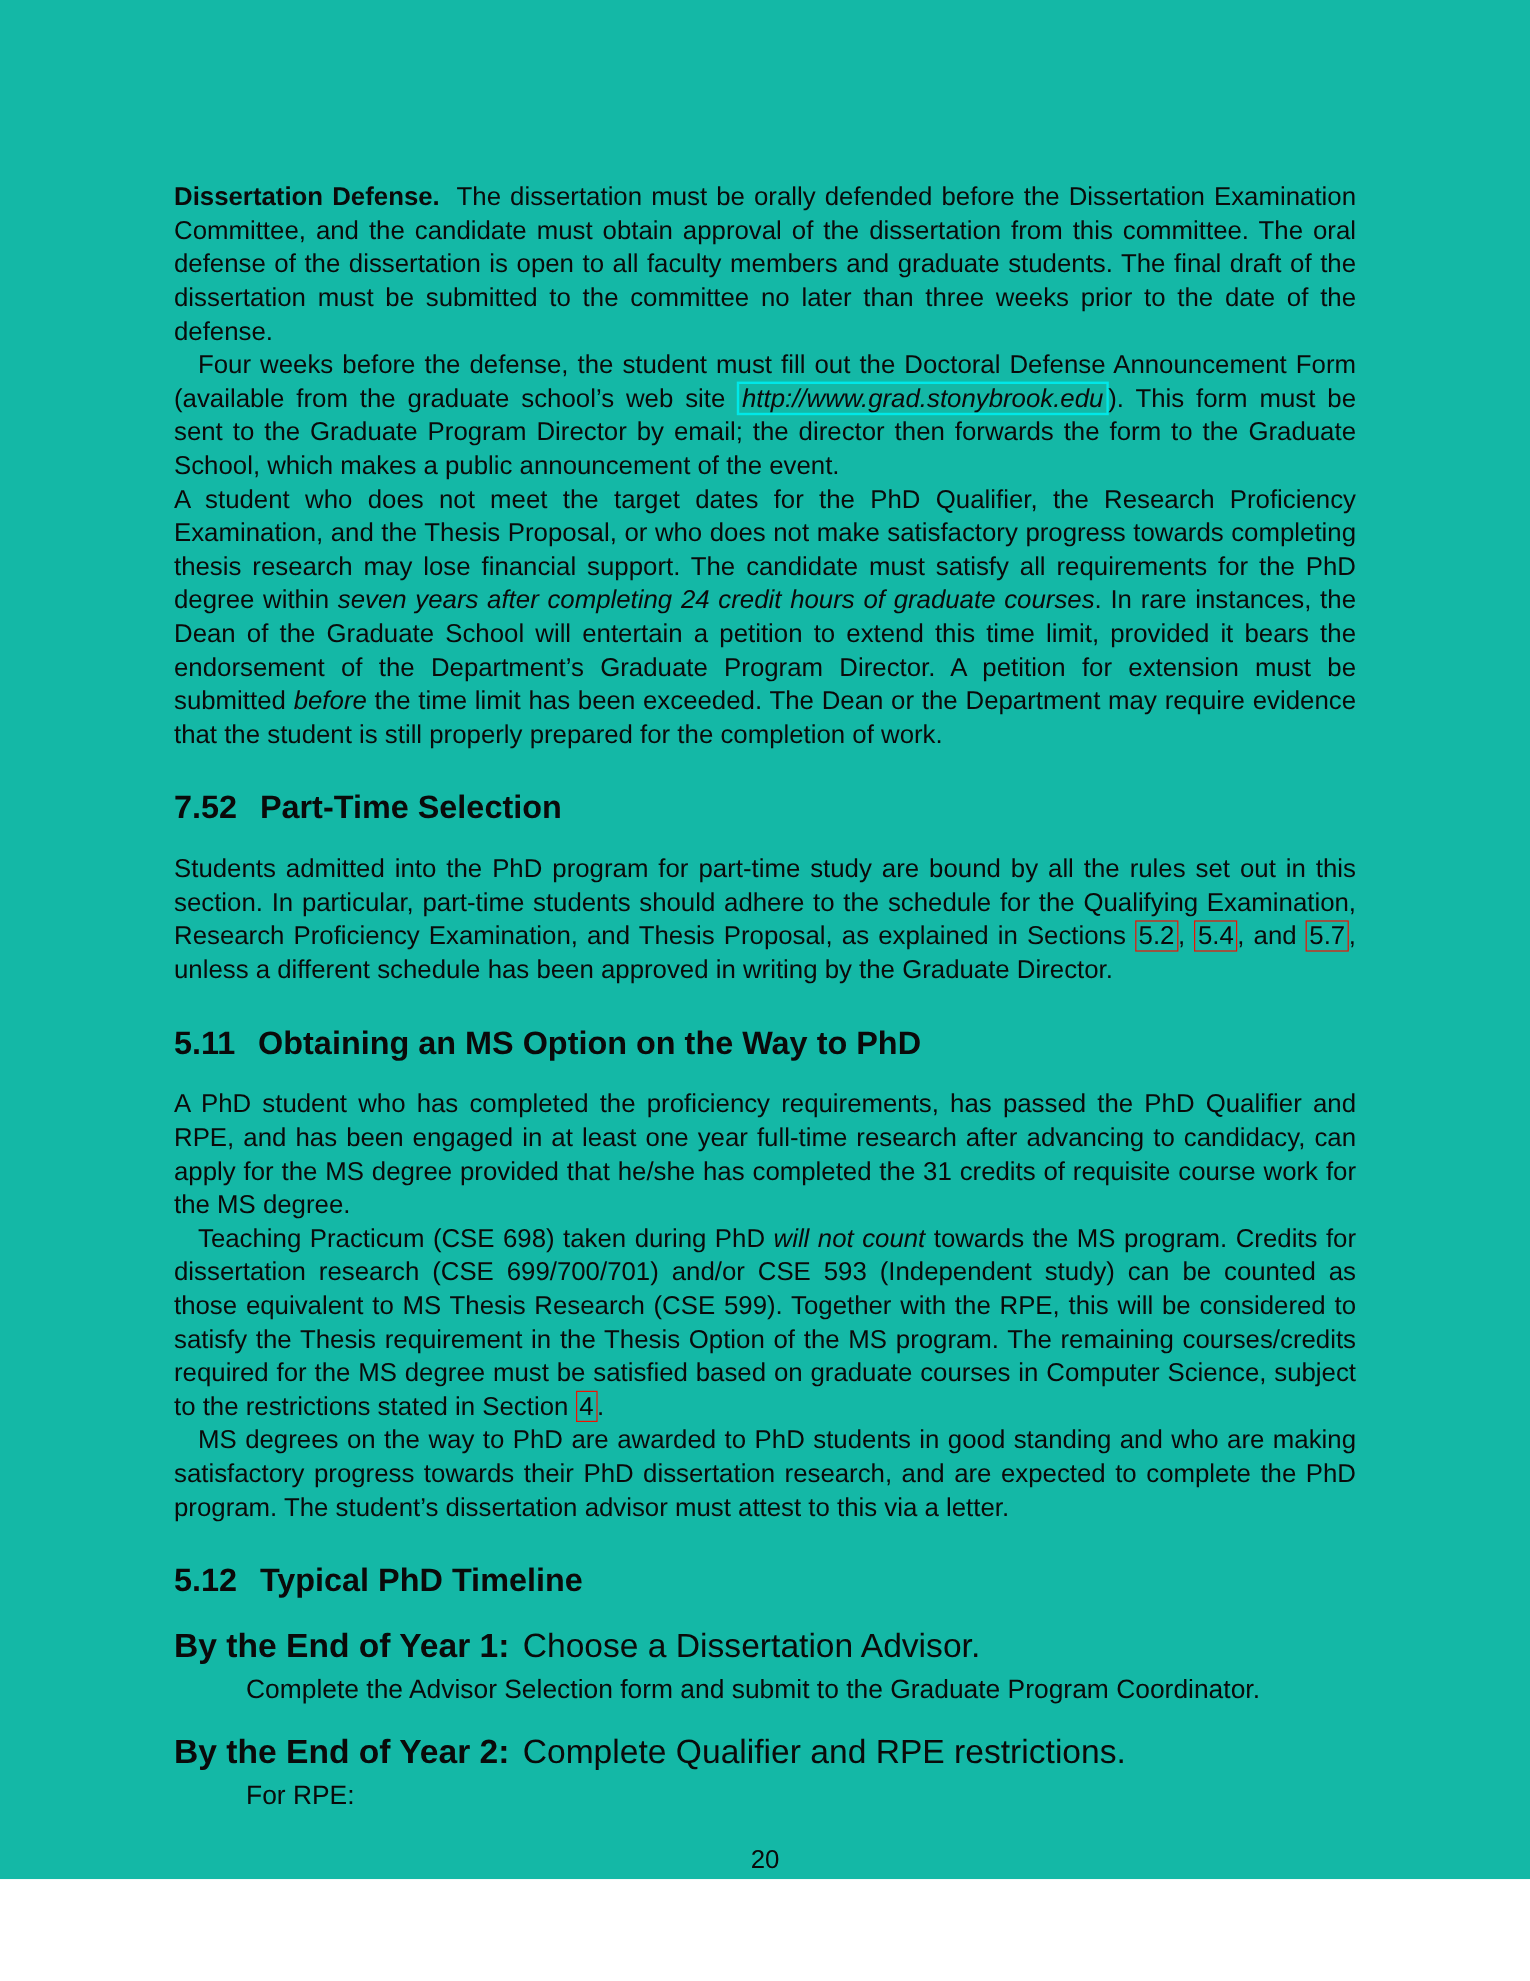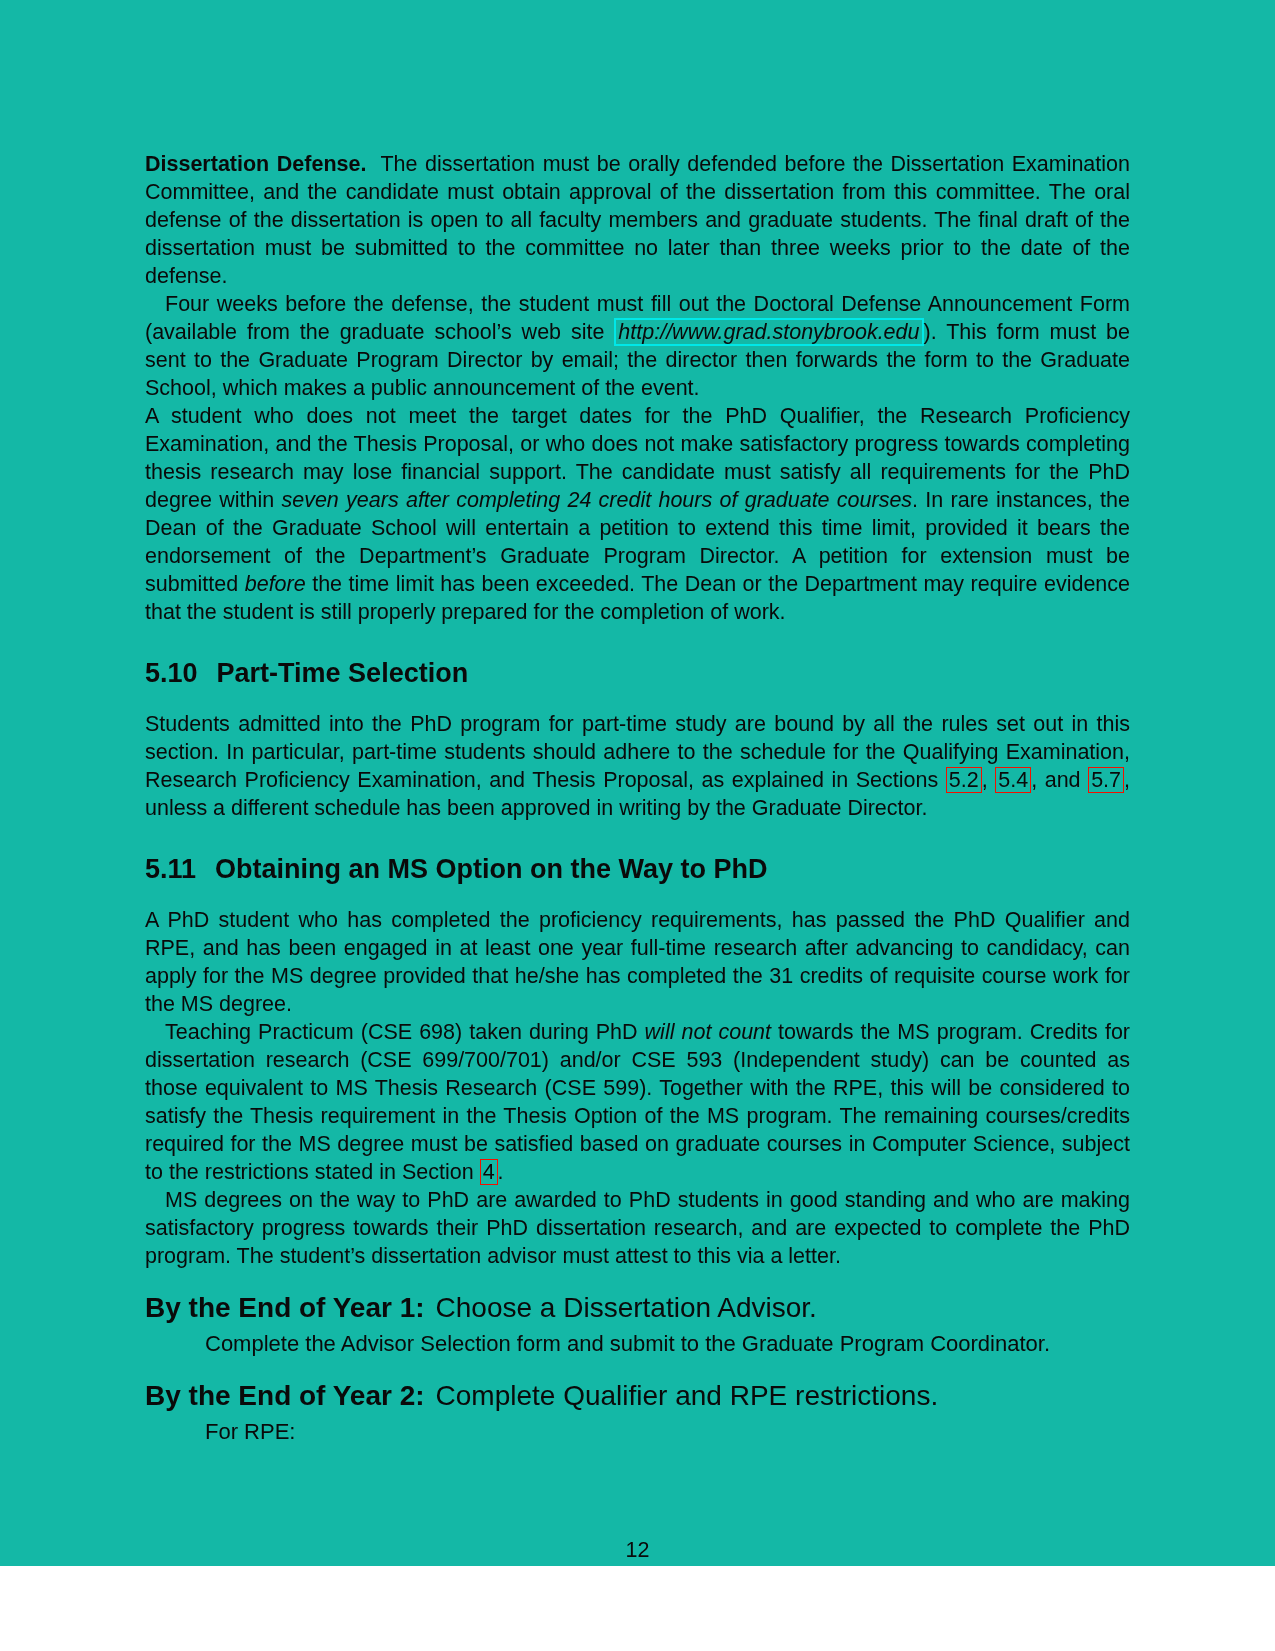--- a/index.html
+++ b/index.html
@@ -79,37 +79,38 @@
 <div class="page">
   <div class="content">
 
     <p class="body-par"><span class="lead">Dissertation Defense.</span><span>The dissertation must be orally defended before the Dissertation Examination Committee, and the candidate must obtain approval of the dissertation from this committee. The oral defense of the dissertation is open to all faculty members and graduate students. The final draft of the dissertation must be submitted to the committee no later than three weeks prior to the date of the defense.</span></p>
 
     <p class="body-par indent"><span>Four weeks before the defense, the student must fill out the Doctoral Defense Announcement Form (available from the graduate school’s web site </span><span class="url-box"><span>http://www.grad.stonybrook.edu</span></span><span>). This form must be sent to the Graduate Program Director by email; the director then forwards the form to the Graduate School, which makes a public announcement of the event.</span></p>
 
 
     <p class="body-par"><span>A student who does not meet the target dates for the PhD Qualifier, the Research Proficiency Examination, and the Thesis Proposal, or who does not make satisfactory progress towards completing thesis research may lose financial support. The candidate must satisfy all requirements for the PhD degree within </span><em class="it">seven years after completing 24 credit hours of graduate courses</em><span>. In rare instances, the Dean of the Graduate School will entertain a petition to extend this time limit, provided it bears the endorsement of the Department’s Graduate Program Director. A petition for extension must be submitted </span><em class="it">before</em><span> the time limit has been exceeded. The Dean or the Department may require evidence that the student is still properly prepared for the completion of work.</span></p>
 
-    <h2 class="sec"><span class="secnum">5.10</span><span>Part-Time Selection</span></h2>
+    <h2 class="sec"><span class="secnum">7.52</span><span>Part-Time Selection</span></h2>
 
     <p class="body-par"><span>Students admitted into the PhD program for part-time study are bound by all the rules set out in this section. In particular, part-time students should adhere to the schedule for the Qualifying Examination, Research Proficiency Examination, and Thesis Proposal, as explained in Sections </span><span class="ref-box">5.2</span><span>, </span><span class="ref-box">5.4</span><span>, and </span><span class="ref-box">5.7</span><span>, unless a different schedule has been approved in writing by the Graduate Director.</span></p>
 
     <h2 class="sec"><span class="secnum">5.11</span><span>Obtaining an MS Option on the Way to PhD</span></h2>
 
     <p class="body-par"><span>A PhD student who has completed the proficiency requirements, has passed the PhD Qualifier and RPE, and has been engaged in at least one year full-time research after advancing to candidacy, can apply for the MS degree provided that he/she has completed the 31 credits of requisite course work for the MS degree.</span></p>
 
     <p class="body-par indent"><span>Teaching Practicum (CSE 698) taken during PhD </span><em class="it">will not count</em><span> towards the MS program.  Credits for dissertation research (CSE 699/700/701) and/or CSE 593 (Independent study) can be counted as those equivalent to MS Thesis Research (CSE 599). Together with the RPE, this will be considered to satisfy the Thesis requirement in the Thesis Option of the MS program. The remaining courses/credits required for the MS degree must be satisfied based on graduate courses in Computer Science, subject to the restrictions stated in Section </span><span class="ref-box">4</span><span>.</span></p>
 
     <p class="body-par indent"><span>MS degrees on the way to PhD are awarded to PhD students in good standing and who are making satisfactory progress towards their PhD dissertation research, and are expected to complete the PhD program. The student’s dissertation advisor must attest to this via a letter.</span></p>
 
+    <h2 class="sec"><span class="secnum">5.12</span><span>Typical PhD Timeline</span></h2>
 
     <p class="year-item"><span class="ylabel">By the End of Year 1:</span><span>Choose a Dissertation Advisor.</span></p>
 
     <p class="year-sub">Complete the Advisor Selection form and submit to the Graduate Program Coordinator.</p>
 
     <p class="year-item"><span class="ylabel">By the End of Year 2:</span><span>Complete Qualifier and RPE restrictions.</span></p>
 
     <p class="year-sub">For RPE:</p>
 
   </div>
 
-  <div class="pageno">12</div>
+  <div class="pageno">20</div>
 </div>
 
 </body></html>

